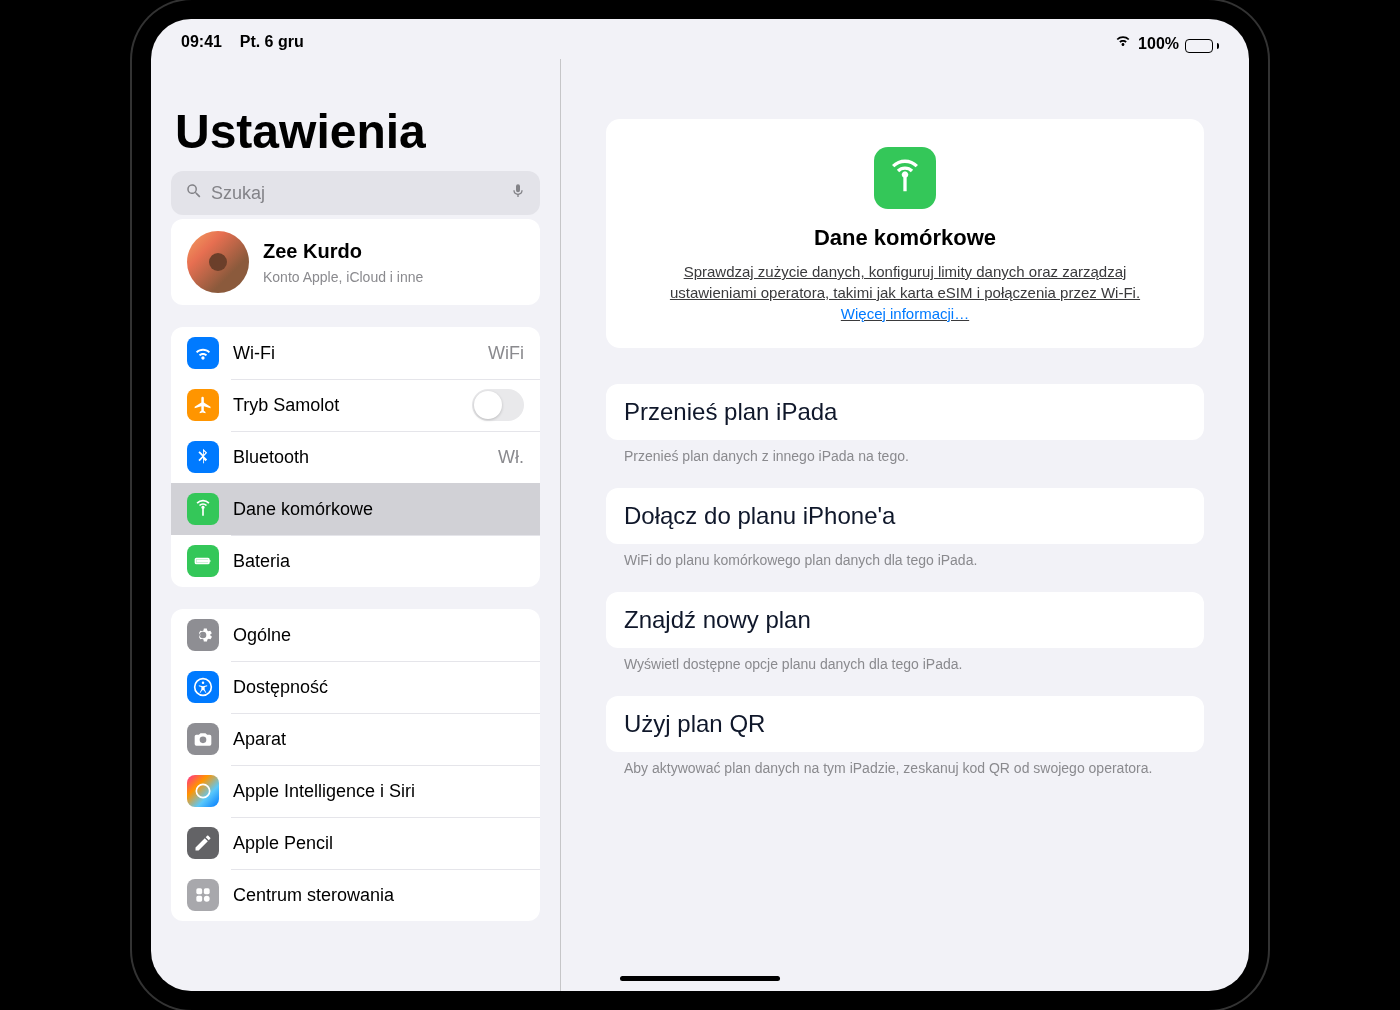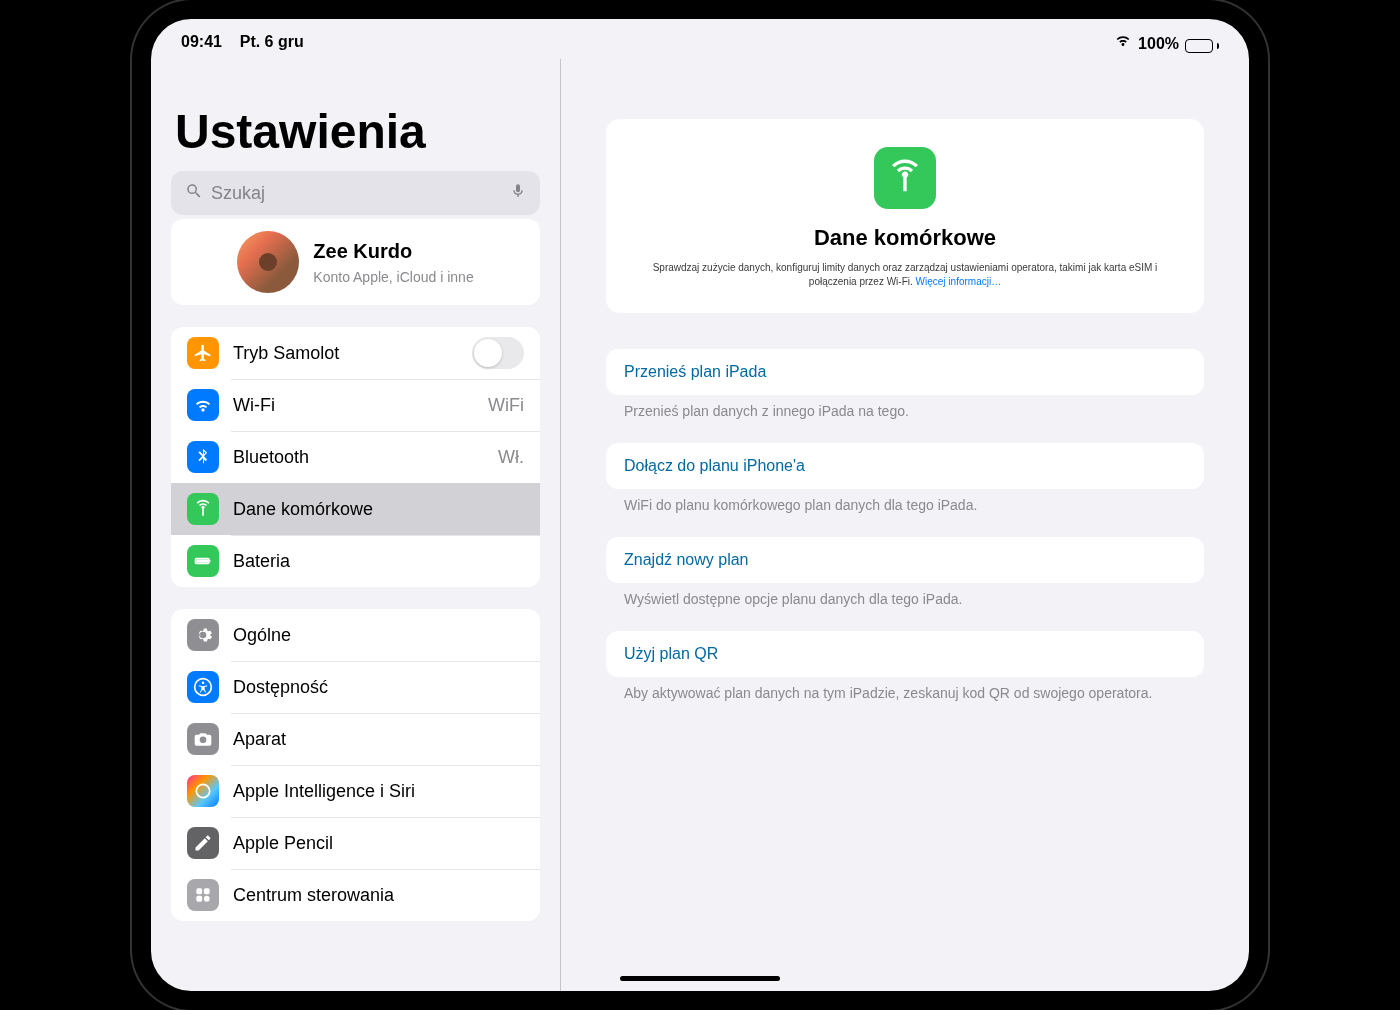--- a/index.html
+++ b/index.html
@@ -89,21 +89,20 @@
       background: #fff;
       border-radius: 12px;
       overflow: hidden;
       margin-bottom: 22px;
     }
     .account-row {
       display: flex;
       align-items: center;
       padding: 12px 16px;
       gap: 14px;
-      justify-content: center;
     }
     .avatar {
       width: 62px; height: 62px;
       border-radius: 50%;
       background: linear-gradient(135deg, #f4a261 0%, #e76f51 30%, #8b5a3c 70%);
       display: flex;
       align-items: center;
       justify-content: center;
       position: relative;
       overflow: hidden;
@@ -185,28 +184,28 @@
       width: 62px; height: 62px;
       background: #34c759;
       border-radius: 14px;
       margin: 0 auto 16px;
       display: flex;
       align-items: center;
       justify-content: center;
     }
     .hero-icon svg { width: 40px; height: 40px; fill: #fff; }
     .hero-title { font-size: 22px; font-weight: 700; color: #000; margin-bottom: 10px; }
-    .hero-desc { font-size: 10px; color: #3a3a3c; line-height: 1.4; }
+    .hero-desc { font-size: 15px; color: #3a3a3c; line-height: 1.4; text-decoration: underline; }
     .hero-link { color: #007aff; }
     .option-card {
       background: #fff;
       border-radius: 12px;
       padding: 14px 18px;
     }
-    .option-title { font-size: 16px; color: #0369a1; }
+    .option-title { font-size: 24px; color: #0f172a; }
     .option-desc {
       font-size: 14px;
       color: #8a8a8e;
       padding: 8px 18px 24px;
     }
     .home-indicator {
       position: absolute;
       bottom: 10px;
       left: 50%;
       transform: translateX(-50%);
@@ -266,36 +265,36 @@
             <div class="avatar"></div>
             <div>
               <div class="account-name">Zee Kurdo</div>
               <div class="account-sub">Konto Apple, iCloud i inne</div>
             </div>
           </div>
         </div>
 
         <div class="card">
           <div class="settings-row">
+            <div class="row-icon ic-blue">
+              <svg viewBox="0 0 24 24">
+                  <path d="M12 20c1 0 1.9-.9 1.9-2s-.9-2-1.9-2-2 .9-2 2 1 2 2 2zm-5-6c1.4-1.4 3.1-2 5-2s3.6.6 5 2l-1.7 1.7c-.9-.9-2.1-1.3-3.3-1.3s-2.4.4-3.3 1.3L7 14zm-3.5-3.5C6 8 8.9 7 12 7s6 1 8.5 3.5L18.8 12c-1.8-1.8-4.2-2.7-6.8-2.7s-5 1-6.8 2.7L3.5 10.5z"></path>
+                </svg>
+            </div>
+            <div class="row-label">Wi-Fi</div>
+            <div class="row-value">WiFi</div>
+          </div>
+          <div class="settings-row">
             <div class="row-icon ic-orange">
               <svg viewBox="0 0 24 24">
                   <path d="M21 16v-2l-8-5V3.5a1.5 1.5 0 0 0-3 0V9l-8 5v2l8-2.5V19l-2 1.5V22l3.5-1 3.5 1v-1.5L13 19v-5.5l8 2.5z"></path>
                 </svg>
             </div>
             <div class="row-label">Tryb Samolot</div>
             <div class="toggle"></div>
-          </div>
-          <div class="settings-row">
-            <div class="row-icon ic-blue">
-              <svg viewBox="0 0 24 24">
-                  <path d="M12 20c1 0 1.9-.9 1.9-2s-.9-2-1.9-2-2 .9-2 2 1 2 2 2zm-5-6c1.4-1.4 3.1-2 5-2s3.6.6 5 2l-1.7 1.7c-.9-.9-2.1-1.3-3.3-1.3s-2.4.4-3.3 1.3L7 14zm-3.5-3.5C6 8 8.9 7 12 7s6 1 8.5 3.5L18.8 12c-1.8-1.8-4.2-2.7-6.8-2.7s-5 1-6.8 2.7L3.5 10.5z"></path>
-                </svg>
-            </div>
-            <div class="row-label">Wi-Fi</div>
-            <div class="row-value">WiFi</div>
           </div>
           <div class="settings-row">
             <div class="row-icon ic-blue">
               <svg viewBox="0 0 24 24">
                   <path d="M12 2l5 5-4 4 4 4-5 5V13l-4 4-1.5-1.5L11 11 6.5 6.5 8 5l4 4V2zm1 3v4l2-2-2-2zm0 10v4l2-2-2-2z"></path>
                 </svg>
             </div>
             <div class="row-label">Bluetooth</div>
             <div class="row-value">Wł.</div>
           </div>

